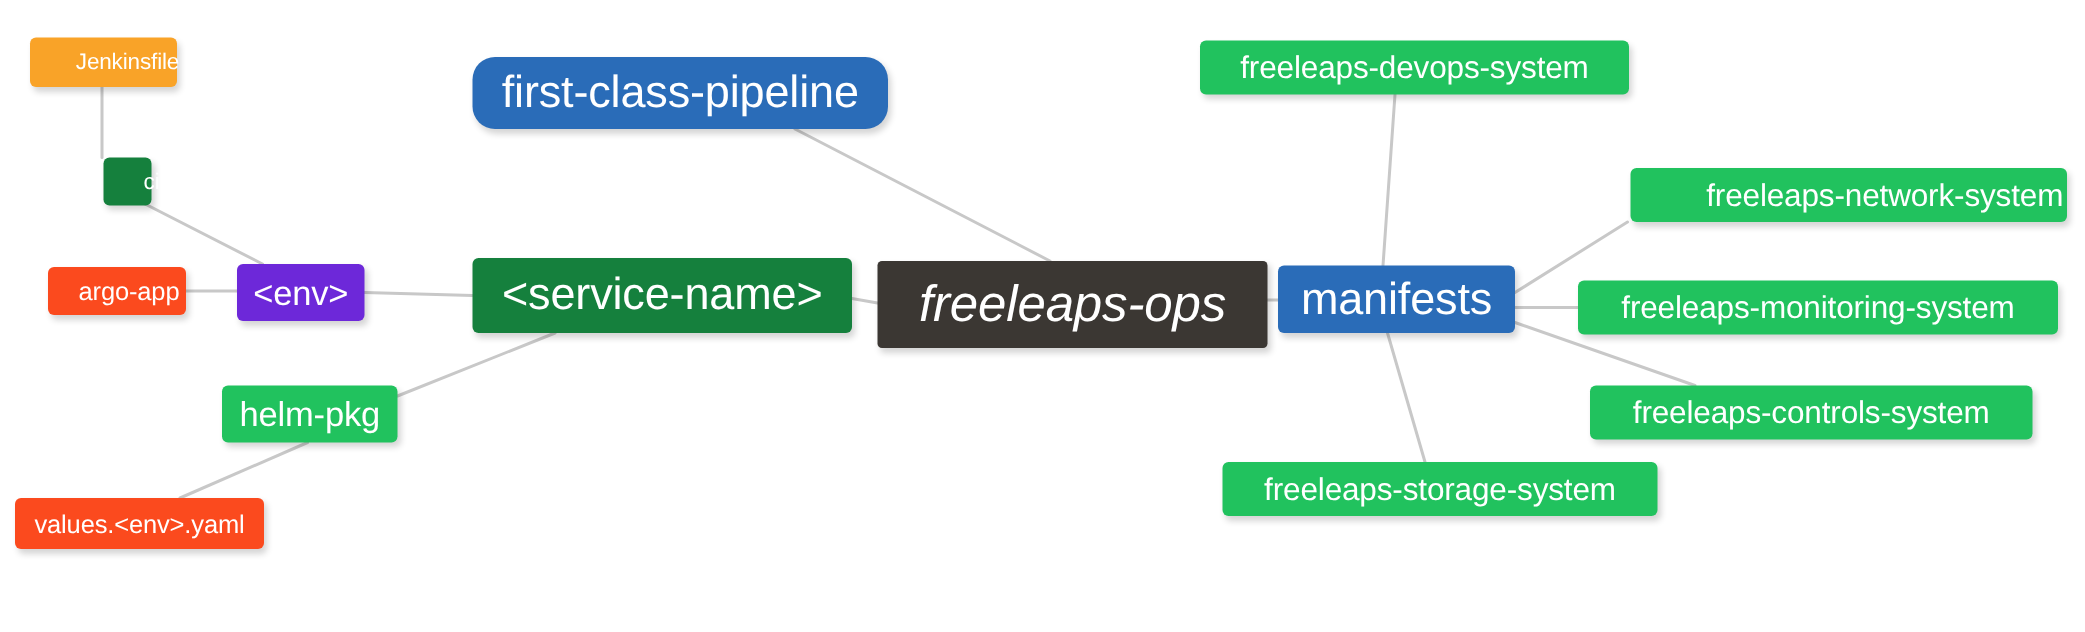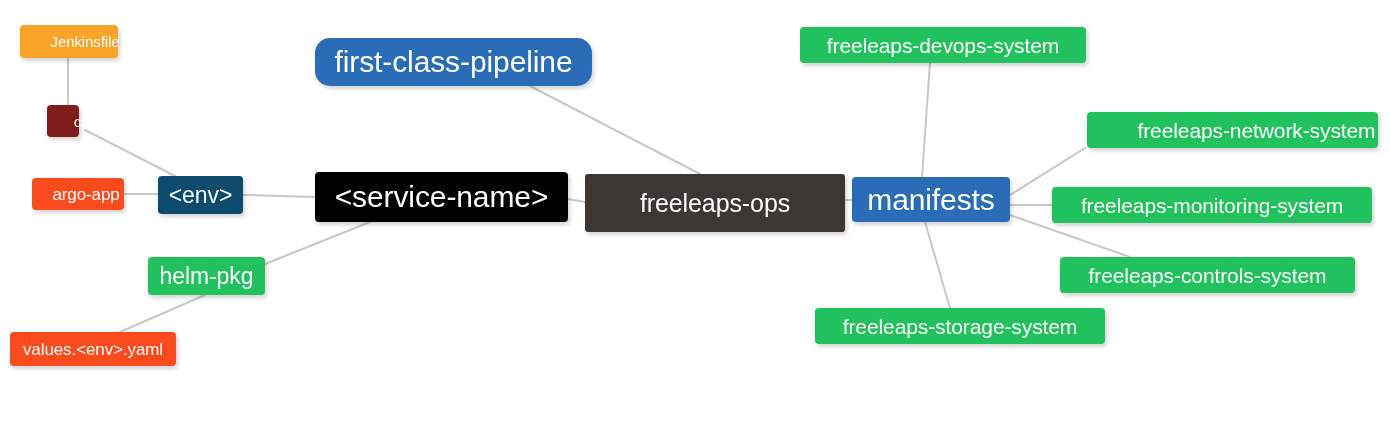--- a/index.html
+++ b/index.html
@@ -37,21 +37,21 @@
     white-space: nowrap;
     border-radius: 4px;
     box-shadow: 2px 3px 4px rgba(0,0,0,0.17);
     letter-spacing: -0.1px;
     line-height: 1;
     user-select: none;
   }
   .node.root {
     border-radius: 3px;
   }
-  .size-root    { font-size: 25px; }
+  .size-root    { font-size: 34px; font-style: italic; }
   .size-xl      { font-size: 30px; }
   .size-lg      { font-size: 30px; }
   .size-md      { font-size: 23px; }
   .size-sm      { font-size: 21px; }
   .size-xs      { font-size: 17px; }
   .size-xxs     { font-size: 15px; padding-left: 32px; }
 </style>
 </head>
 <body>
 
@@ -67,28 +67,28 @@
       <line x1="175" y1="176" x2="85" y2="130" stroke="#c8c8c8" stroke-width="2" stroke-linecap="round"></line>
       <line x1="68" y1="105" x2="68" y2="58" stroke="#c8c8c8" stroke-width="2" stroke-linecap="round"></line>
       <line x1="922" y1="177" x2="930" y2="63" stroke="#c8c8c8" stroke-width="2" stroke-linecap="round"></line>
       <line x1="1010" y1="195" x2="1085" y2="148" stroke="#c8c8c8" stroke-width="2" stroke-linecap="round"></line>
       <line x1="1010" y1="205" x2="1052" y2="205" stroke="#c8c8c8" stroke-width="2" stroke-linecap="round"></line>
       <line x1="1010" y1="215" x2="1130" y2="257" stroke="#c8c8c8" stroke-width="2" stroke-linecap="round"></line>
       <line x1="925" y1="222" x2="950" y2="308" stroke="#c8c8c8" stroke-width="2" stroke-linecap="round"></line>
     </svg>
   <div id="node-layer">
       <div class="node size-root root" style="left: 585px; top: 174px; width: 260px; height: 58px; background: rgb(59, 55, 51);">freeleaps-ops</div>
-      <div class="node size-xl" style="left: 315px; top: 172px; width: 253px; height: 50px; background: #000000;">&lt;service-name&gt;</div>
+      <div class="node size-xl" style="left: 315px; top: 172px; width: 253px; height: 50px; background: #15803d;">&lt;service-name&gt;</div>
       <div class="node size-lg" style="left: 852px; top: 177px; width: 158px; height: 45px; background: rgb(42, 108, 184);">manifests</div>
       <div class="node size-xl" style="left: 315px; top: 38px; width: 277px; height: 48px; background: rgb(42, 108, 184); border-radius: 15px;">first-class-pipeline</div>
-      <div class="node size-md" style="left: 158px; top: 176px; width: 85px; height: 38px; background: #0c4a6e;">&lt;env&gt;</div>
+      <div class="node size-md" style="left: 158px; top: 176px; width: 85px; height: 38px; background: #6d28d9;">&lt;env&gt;</div>
       <div class="node size-md" style="left: 148px; top: 257px; width: 117px; height: 38px; background: rgb(33, 194, 94);">helm-pkg</div>
       <div class="node size-xs" style="left: 10px; top: 332px; width: 166px; height: 34px; background: rgb(251, 74, 30);">values.&lt;env&gt;.yaml</div>
       <div class="node size-xs" style="left: 32px; top: 178px; width: 92px; height: 32px; background: rgb(251, 74, 30); padding-left: 16px;">argo-app</div>
-      <div class="node size-xxs" style="left: 47px; top: 105px; width: 30px; height: 32px; background: #7f1d1d;">ci</div>
+      <div class="node size-xxs" style="left: 69px; top: 105px; width: 30px; height: 32px; background: #15803d;">ci</div>
       <div class="node size-xxs" style="left: 20px; top: 25px; width: 98px; height: 33px; background: rgb(249, 163, 40);">Jenkinsfile</div>
       <div class="node size-sm" style="left: 800px; top: 27px; width: 286px; height: 36px; background: rgb(33, 194, 94);">freeleaps-devops-system</div>
       <div class="node size-sm" style="left: 1087px; top: 112px; width: 291px; height: 36px; background: rgb(33, 194, 94); padding-left: 48px;">freeleaps-network-system</div>
       <div class="node size-sm" style="left: 1052px; top: 187px; width: 320px; height: 36px; background: rgb(33, 194, 94);">freeleaps-monitoring-system</div>
       <div class="node size-sm" style="left: 1060px; top: 257px; width: 295px; height: 36px; background: rgb(33, 194, 94);">freeleaps-controls-system</div>
       <div class="node size-sm" style="left: 815px; top: 308px; width: 290px; height: 36px; background: rgb(33, 194, 94);">freeleaps-storage-system</div>
     </div>
 </div>
 
 </body></html>

